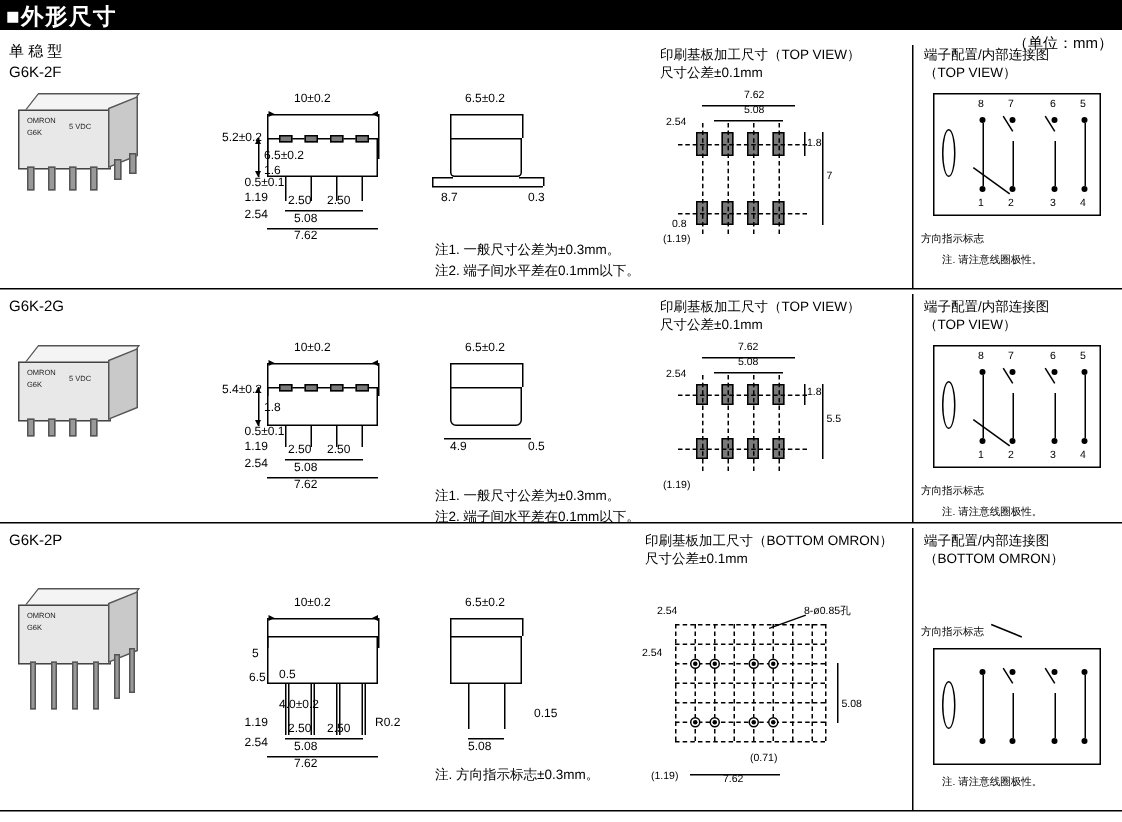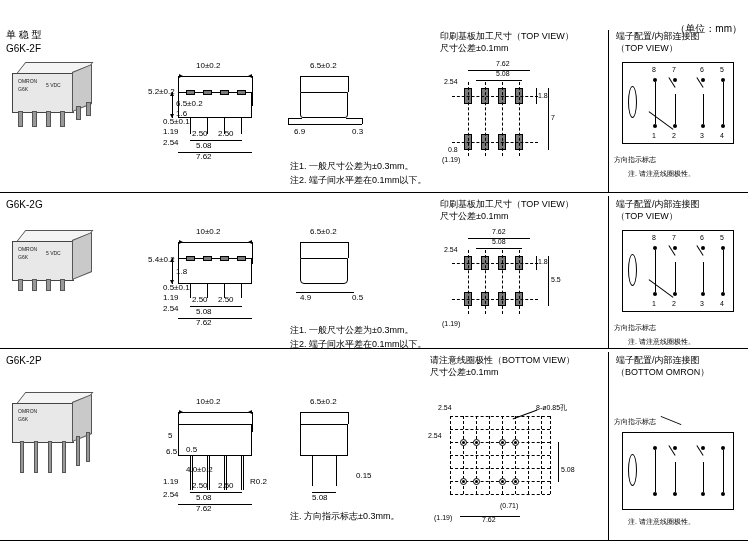--- a/index.html
+++ b/index.html
@@ -65,20 +65,23 @@
   .arrowL{border-top:2px solid transparent;border-bottom:2px solid transparent;border-right:4px solid #000;}
   .arrowR{border-top:2px solid transparent;border-bottom:2px solid transparent;border-left:4px solid #000;}
   .arrowU{position:absolute;width:0;height:0;border-left:2px solid transparent;border-right:2px solid transparent;border-bottom:4px solid #000;}
   .arrowD{position:absolute;width:0;height:0;border-left:2px solid transparent;border-right:2px solid transparent;border-top:4px solid #000;}
 </style>
 </head>
 <body>
 
 <div class="page">
 
+  <div class="header">
+    <div class="htitle">■外形尺寸</div>
+  </div>
   <div class="unit">（单位：mm）</div>
 
   <div class="hline" style="top:192px;"></div>
   <div class="hline" style="top:348px;"></div>
   <div class="hline" style="top:540px;"></div>
 
   <div class="vline" style="left:608px;top:30px;height:162px;"></div>
   <div class="vline" style="left:608px;top:196px;height:152px;"></div>
   <div class="vline" style="left:608px;top:352px;height:188px;"></div>
 
@@ -142,21 +145,21 @@
   <div>
     <div class="t" style="left:310px;top:62px;">6.5±0.2</div>
     <div class="ln lnh" style="left:300px;top:76px;width:48px;"></div>
     <div class="ln lnv" style="left:300px;top:76px;height:16px;"></div>
     <div class="ln lnv" style="left:348px;top:76px;height:16px;"></div>
     <div class="box" style="left:300px;top:92px;width:48px;height:26px;border-radius:0 0 3px 3px;"></div>
     <div class="ln lnh" style="left:288px;top:118px;width:14px;"></div>
     <div class="ln lnh" style="left:346px;top:118px;width:16px;"></div>
     <div class="ln lnv" style="left:288px;top:118px;height:6px;"></div>
     <div class="ln lnv" style="left:362px;top:118px;height:6px;"></div>
-    <div class="t" style="left:294px;top:128px;">6.9</div>
+    <div class="t" style="left:294px;top:128px;">8.7</div>
     <div class="t" style="left:352px;top:128px;">0.3</div>
     <div class="ln lnh" style="left:288px;top:124px;width:74px;"></div>
   </div>
 
   <div class="t t9" style="left:290px;top:162px;">注1. 一般尺寸公差为±0.3mm。</div>
   <div class="t t9" style="left:290px;top:176px;">注2. 端子间水平差在0.1mm以下。</div>
 
   <div>
     <div class="t t9" style="left:440px;top:32px;">印刷基板加工尺寸（TOP VIEW）</div>
     <div class="t t9" style="left:440px;top:44px;">尺寸公差±0.1mm</div>
@@ -420,21 +423,21 @@
     <div class="ln lnv" style="left:312px;top:456px;height:30px;"></div>
     <div class="ln lnv" style="left:336px;top:456px;height:30px;"></div>
     <div class="t" style="left:356px;top:472px;">0.15</div>
     <div class="ln lnh" style="left:312px;top:492px;width:24px;"></div>
     <div class="t" style="left:312px;top:494px;">5.08</div>
   </div>
 
   <div class="t t9" style="left:290px;top:512px;">注. 方向指示标志±0.3mm。</div>
 
   <div>
-    <div class="t t9" style="left:430px;top:356px;">请注意线圈极性（BOTTOM VIEW）</div>
+    <div class="t t9" style="left:430px;top:356px;">印刷基板加工尺寸（BOTTOM OMRON）</div>
     <div class="t t9" style="left:430px;top:368px;">尺寸公差±0.1mm</div>
 
     <div class="t t7" style="left:438px;top:404px;">2.54</div>
     <div class="t t7" style="left:428px;top:432px;">2.54</div>
     <div class="t t7" style="left:536px;top:404px;">8-ø0.85孔</div>
     <div class="ln" style="left:512px;top:414px;width:26px;height:1px;transform:rotate(-20deg);"></div>
 
     <div class="dash-h" style="left:450px;top:416px;width:100px;"></div>
     <div class="dash-h" style="left:450px;top:429px;width:100px;"></div>
     <div class="dash-h" style="left:450px;top:442px;width:100px;"></div>

